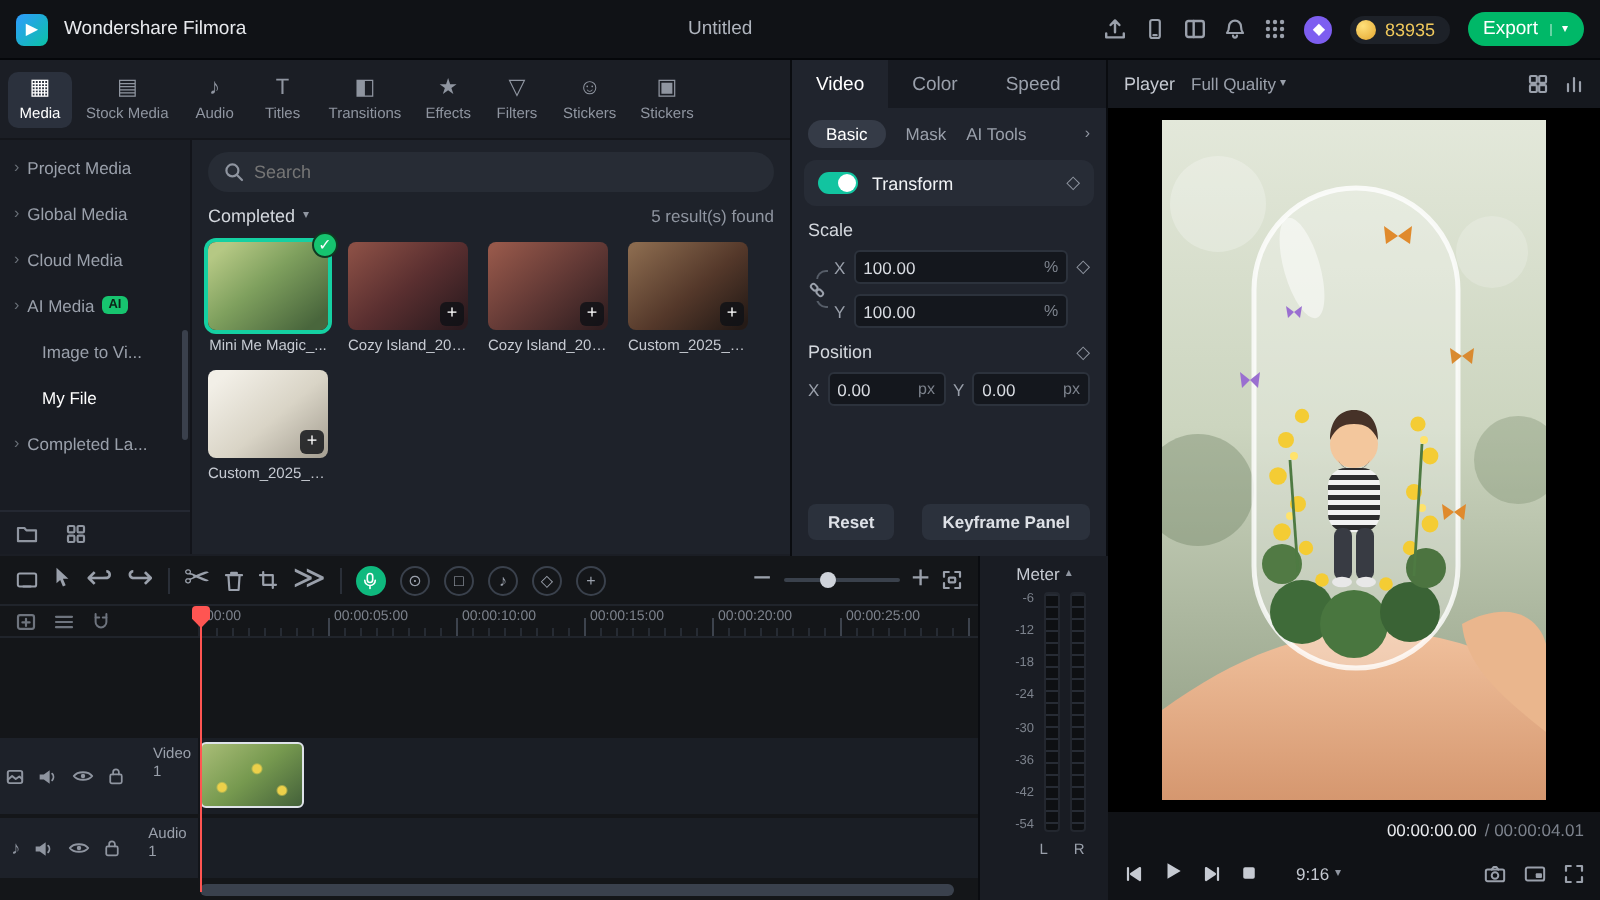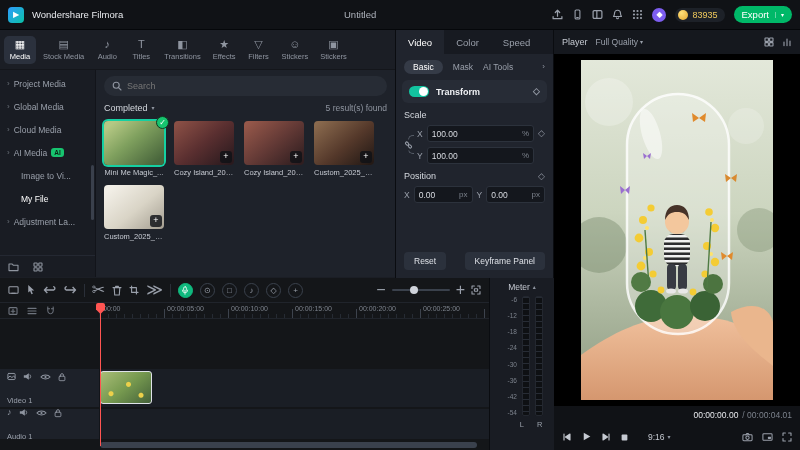--- a/index.html
+++ b/index.html
@@ -59,38 +59,38 @@
 
 
 .props{position:absolute;left:396px;top:30px;width:158px;height:248px;background:#20242d;border-right:1px solid #0a0c10;display:flex;flex-direction:column;}
 .ptabs{display:flex;background:#171a21;height:24px;flex:none;}
 .ptab{padding:0 12px;display:flex;align-items:center;font-size:9.5px;color:#9aa0ab;}
 .ptab.active{background:#20242d;color:#fff;}
 .subtabs{display:flex;align-items:center;gap:10px;padding:6px 8px 4px;flex:none;}
 .stab{font-size:8.5px;color:#9aa0ab;display:flex;align-items:center;gap:3px;}
 .stab.active{background:#353b47;color:#fff;padding:2px 9px;border-radius:9px;}
 .sub-chev{margin-left:auto;color:#8f95a0;font-size:8px;}
-.transform-card{margin:2px 6px 0;background:#272c36;border-radius:6px;padding:6px 7px;display:flex;align-items:center;gap:7px;flex:none;font-weight:bold;}
+.transform-card{margin:2px 6px 0;background:#272c36;border-radius:6px;padding:6px 7px;display:flex;align-items:center;gap:7px;flex:none;}
 .toggle{width:20px;height:11px;border-radius:6px;background:#12c4a0;position:relative;flex:none;}
 .toggle::after{content:"";position:absolute;right:1px;top:1px;width:9px;height:9px;border-radius:50%;background:#fff;}
 .tlabel{font-size:9px;color:#f0f2f5;}
 .diamond{color:#8f95a0;font-size:9px;margin-left:auto;}
 .sec{padding:7px 8px 0;}
 .sec-head{display:flex;align-items:center;font-size:9px;color:#d4d8de;}
 .prow{display:flex;align-items:center;gap:4px;margin-top:5px;font-size:8.5px;color:#9aa0ab;}
 .num{display:flex;align-items:center;background:#14171d;border:1px solid #2c323c;border-radius:3px;height:17px;padding:0 4px;flex:1;}
 .num input{width:100%;min-width:0;background:transparent;border:none;outline:none;color:#d8dbe1;font-size:8.5px;}
 .num .unit{color:#7c828c;font-size:8px;margin-left:3px;flex:none;}
 .scale-wrap{position:relative;padding-left:13px;}
 .bracket{position:absolute;left:4px;top:10px;bottom:10px;width:6px;border:1px solid #565d68;border-right:none;border-radius:5px 0 0 5px;}
 .link-ic{position:absolute;left:0px;top:50%;transform:translateY(-50%);color:#9aa0ab;background:#20242d;padding:1px 0;}
 .pathcurve{display:flex;align-items:center;padding:9px 8px 0;font-size:9px;color:#d4d8de;}
 .pathcurve .caret{margin-left:auto;color:#8f95a0;font-size:6px;}
 .props-footer{margin-top:auto;display:flex;justify-content:space-between;padding:8px;}
-.pbtn{background:#2b313c;border-radius:4px;color:#dde0e6;font-size:8.5px;padding:4px 10px;}
+.pbtn{background:#2b313c;border-radius:4px;color:#dde0e6;font-size:8.5px;padding:4px 10px;font-weight:bold;}
 
 
 .playerp{position:absolute;left:554px;top:30px;width:246px;height:420px;background:#101216;display:flex;flex-direction:column;}
 .player-head{height:24px;display:flex;align-items:center;gap:8px;padding:0 8px;font-size:9px;color:#c6cad2;background:#15181e;flex:none;}
 .quality{display:flex;align-items:center;gap:2px;color:#9aa0ab;font-size:8.5px;}
 .quality .caret{font-size:6px;}
 .ph-icons{margin-left:auto;display:flex;gap:8px;color:#9aa0ab;}
 .preview{flex:1;background:#000;display:flex;align-items:center;justify-content:center;overflow:hidden;}
 .tc-row{height:18px;display:flex;align-items:center;padding:0 8px;font-size:8.5px;flex:none;}
 .tc-cur{color:#e8eaee;margin-left:auto;}
@@ -112,21 +112,21 @@
 .ruler-row{height:16px;display:flex;border-bottom:1px solid #20242b;}
 .ruler-head{width:100px;display:flex;align-items:center;gap:9px;padding:0 8px;color:#6e747e;border-right:1px solid #20242b;flex:none;}
 .ruler{flex:1;position:relative;font-size:7px;color:#7c828c;
  background-image:repeating-linear-gradient(90deg,#3d434d 0 1px,transparent 1px 64px),repeating-linear-gradient(90deg,#262b33 0 1px,transparent 1px 8px);
  background-size:100% 9px,100% 4px;background-position:left bottom,left bottom;background-repeat:no-repeat;}
 .ruler span{position:absolute;top:2px;white-space:nowrap;}
 .tracks{position:relative;height:131px;}
 .trow{position:absolute;left:0;right:0;display:flex;}
 .trow.video{bottom:43px;height:38px;}
 .trow.audio{bottom:11px;height:30px;}
-.thead{width:100px;background:#1d2129;border-right:1px solid #12151a;padding:3px 7px;display:flex;flex-direction:column;justify-content:center;gap:14px;flex:none;}
+.thead{width:100px;background:#1d2129;border-right:1px solid #12151a;padding:3px 7px;display:flex;flex-direction:row;justify-content:center;gap:14px;flex:none;}
 .thead .ics{display:flex;gap:7px;color:#8f95a0;align-items:center;}
 .thead .tname{font-size:7.5px;color:#9aa0ab;}
 .tbody{flex:1;background:#1a1e25;position:relative;}
 .clip{position:absolute;left:0;top:2px;width:52px;height:33px;border:1px solid #dfe3e9;border-radius:3px;overflow:hidden;background:linear-gradient(140deg,#a9bd77 0%,#76994f 50%,#44613a 100%);}
 .clip .dots{position:absolute;inset:0;background:radial-gradient(circle at 20% 70%,#ecd04a 0 2px,transparent 3px),radial-gradient(circle at 55% 40%,#ecd04a 0 2px,transparent 3px),radial-gradient(circle at 80% 75%,#ecd04a 0 2px,transparent 3px);}
 .playhead{position:absolute;left:100px;top:26px;bottom:4px;width:1px;background:#ff5552;z-index:6;}
 .playhead .head{position:absolute;left:-4px;top:-1px;width:9px;height:11px;background:#ff5552;clip-path:polygon(0 0,100% 0,100% 58%,50% 100%,0 58%);border-radius:2px;}
 .hscroll{position:absolute;left:100px;right:12px;bottom:2px;height:6px;background:#3a414d;border-radius:3px;}
 
 
@@ -255,21 +255,21 @@
           <span class="badge-ai">AI</span>
         </div>
       <div class="side-item child">
           <span>Image to Vi...</span>
         </div>
       <div class="side-item child active">
           <span>My File</span>
         </div>
       <div class="side-item">
           <span class="chev glyph">›</span>
-          <span>Adjustment La...</span>
+          <span>Completed La...</span>
         </div>
       <div class="side-scroll"></div>
       <div class="side-bottom">
         <span>
             <svg class="svgi" width="11" height="10" viewBox="0 0 11 10">
               <path d="M1 2 h3.2 l1 1.2 H10 v5.4 H1 Z"></path>
             </svg>
           </span>
         <span>
             <svg class="svgi" width="10" height="10" viewBox="0 0 10 10">

